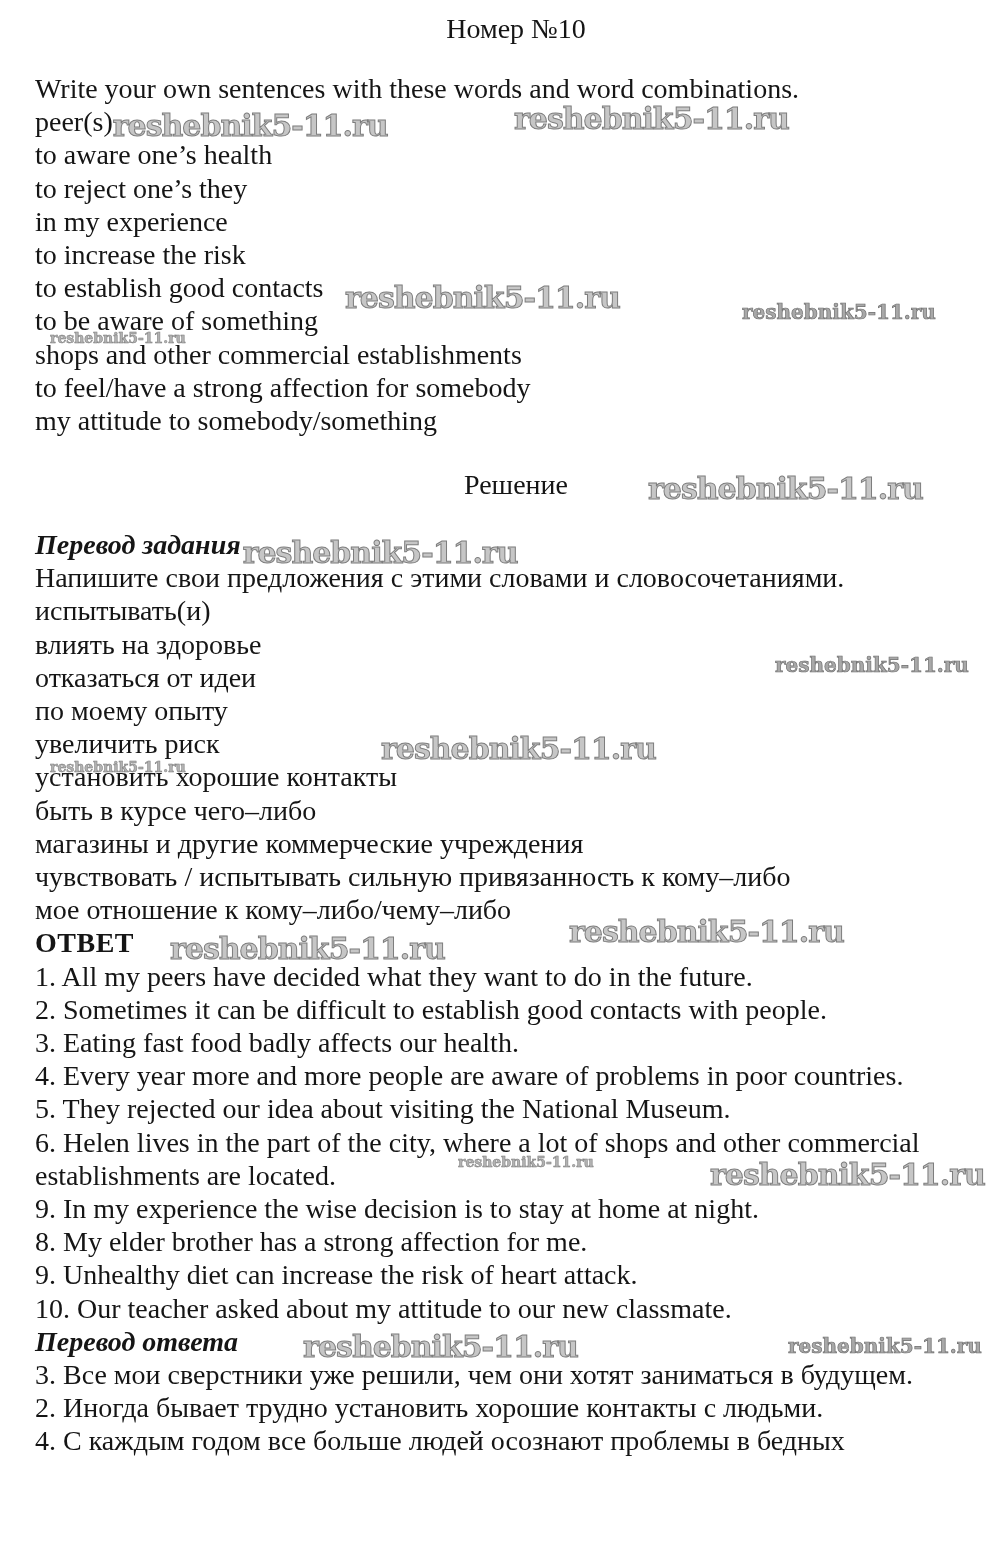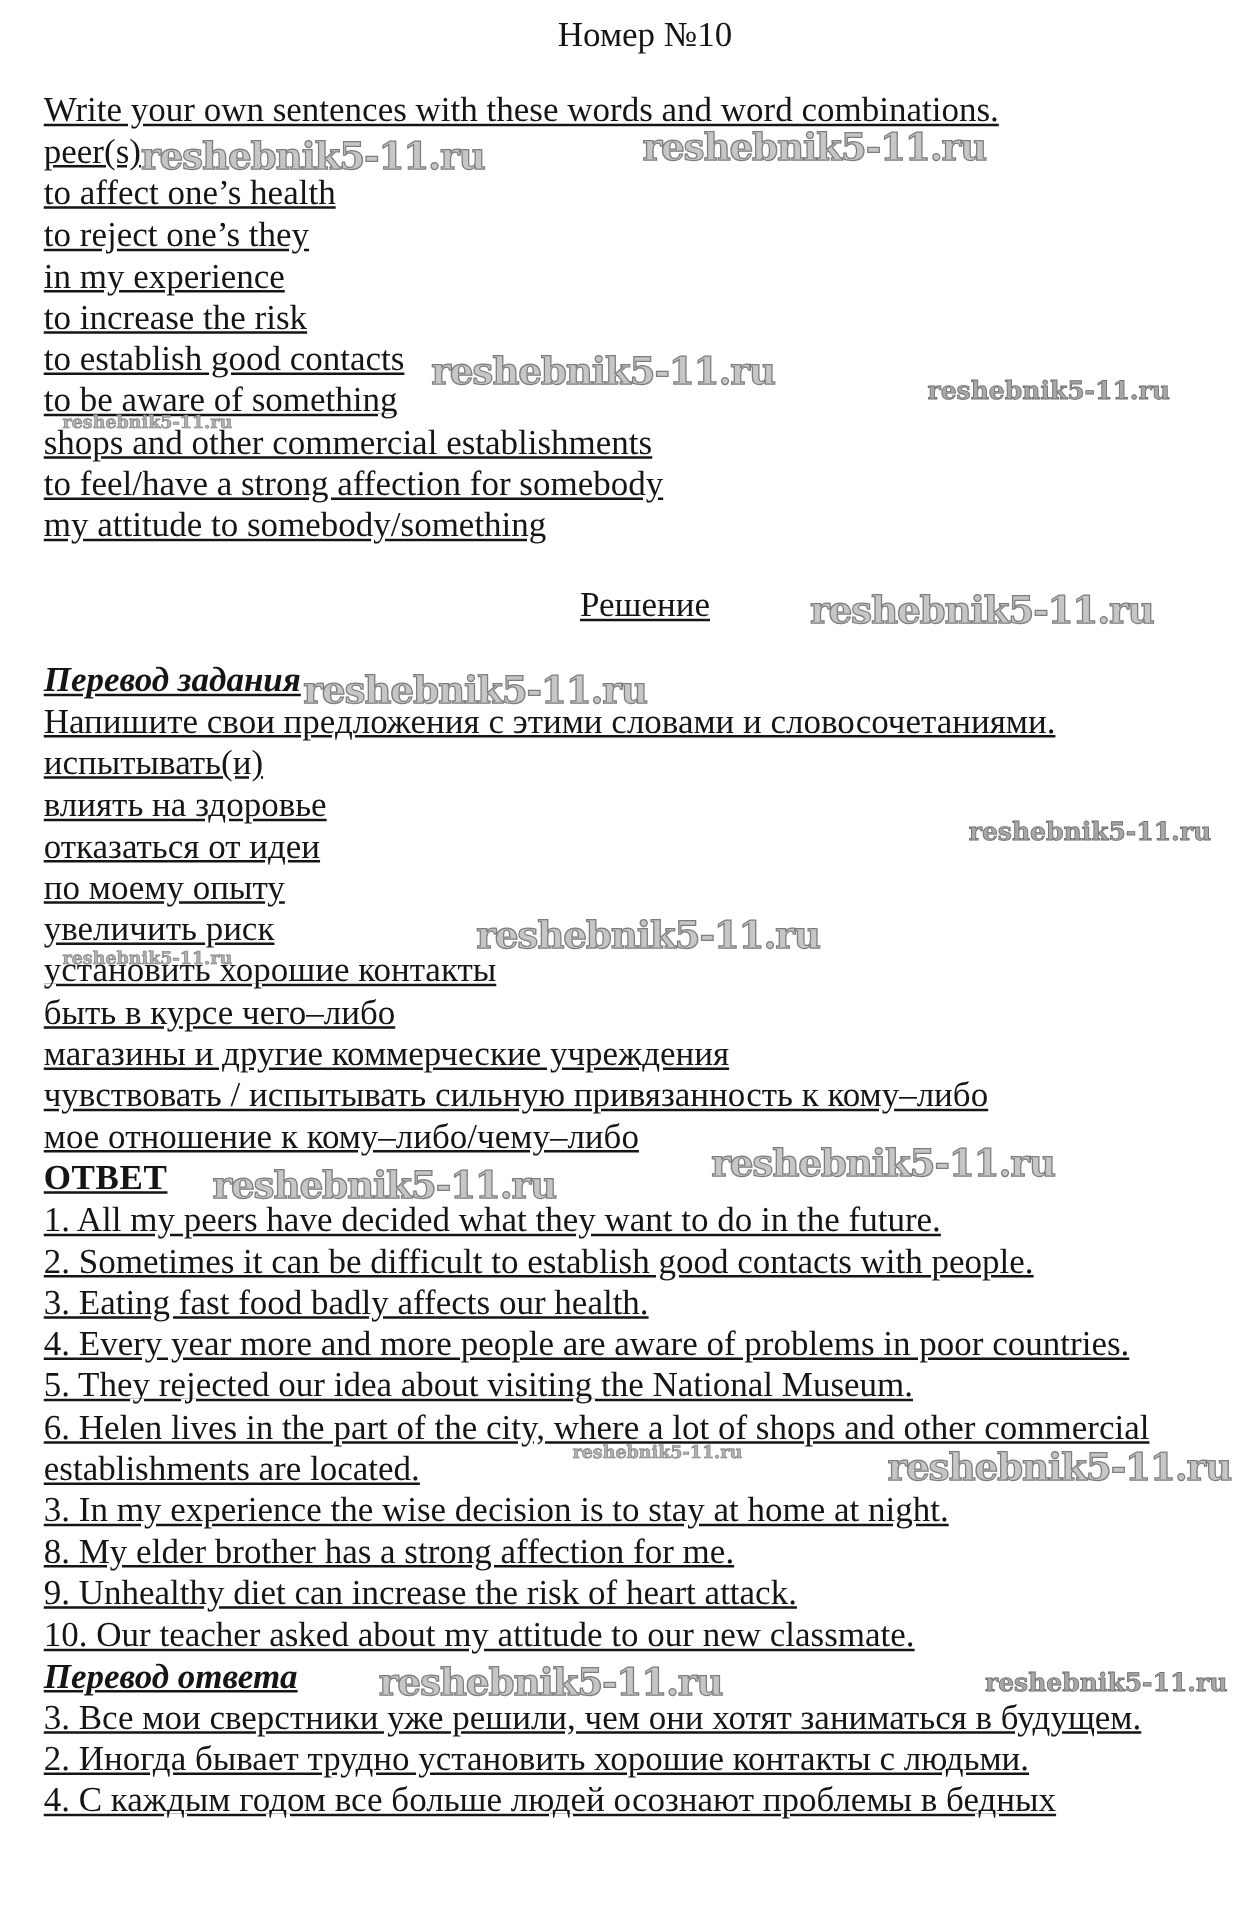--- a/index.html
+++ b/index.html
@@ -3,21 +3,21 @@
 <meta charset="utf-8">
 <style>
   html, body { margin:0; padding:0; background:#ffffff; }
   body {
     width:1000px; height:1543px; position:relative; overflow:hidden;
     font-family:"Liberation Serif", serif; color:#151515;
   }
   .page { position:absolute; inset:0; }
   .centered { position:absolute; left:0; width:1000px; text-align:center;margin-left:16px; }
   .block { position:absolute; left:35px; right:10px; }
-  .line { font-size:28px; line-height:33.2px; white-space:nowrap;text-decoration:underline; }
+  .line { font-size:28px; line-height:33.2px; white-space:nowrap; }
   .h-bi { font-weight:bold; font-style:italic; }
   .h-b  { font-weight:bold; letter-spacing:0.5px; }
   .title { font-size:28px; }
 
   
   .wm {
     font-family:"DejaVu Serif", serif; font-weight:700; white-space:nowrap;
     color:#c6c6c6; -webkit-text-stroke:1px #7d7d7d; letter-spacing:-1px;
   }
   .wm-lg { font-size:30px; line-height:1; }
@@ -49,21 +49,21 @@
 
 <div class="page">
 
   <div class="centered title" style="top:13px;">Номер №10</div>
 
   <div class="block" style="top:72px;">
     <div class="line">Write your own sentences with these words and word combinations.</div>
     <div class="line">
       <span>peer(s)</span><span class="wm wm-lg wm-inline">reshebnik5-11.ru</span>
     </div>
-    <div class="line">to affect one’s health</div>
+    <div class="line">to aware one’s health</div>
     <div class="line">to reject one’s they</div>
     <div class="line">in my experience</div>
     <div class="line">to increase the risk</div>
     <div class="line">to establish good contacts</div>
     <div class="line">to be aware of something</div>
     <div class="line">shops and other commercial establishments</div>
     <div class="line">to feel/have a strong affection for somebody</div>
     <div class="line">my attitude to somebody/something</div>
   </div>
 
@@ -88,21 +88,21 @@
     <div class="line h-b">
       <span>ОТВЕТ</span><span class="wm wm-lg wm-inline wm-after-otvet" style="letter-spacing:-1px;">reshebnik5-11.ru</span>
     </div>
     <div class="line">1. All my peers have decided what they want to do in the future.</div>
     <div class="line">2. Sometimes it can be difficult to establish good contacts with people.</div>
     <div class="line">3. Eating fast food badly affects our health.</div>
     <div class="line">4. Every year more and more people are aware of problems in poor countries.</div>
     <div class="line">5. They rejected our idea about visiting the National Museum.</div>
     <div class="line">6. Helen lives in the part of the city, where a lot of shops and other commercial</div>
     <div class="line">establishments are located.</div>
-    <div class="line">3. In my experience the wise decision is to stay at home at night.</div>
+    <div class="line">9. In my experience the wise decision is to stay at home at night.</div>
     <div class="line">8. My elder brother has a strong affection for me.</div>
     <div class="line">9. Unhealthy diet can increase the risk of heart attack.</div>
     <div class="line">10. Our teacher asked about my attitude to our new classmate.</div>
 
     <div class="line h-bi">
       <span>Перевод ответа</span><span class="wm wm-lg wm-inline wm-after-perevod2" style="font-style:normal;">reshebnik5-11.ru</span>
     </div>
     <div class="line">3. Все мои сверстники уже решили, чем они хотят заниматься в будущем.</div>
     <div class="line">2. Иногда бывает трудно установить хорошие контакты с людьми.</div>
     <div class="line">4. С каждым годом все больше людей осознают проблемы в бедных</div>

